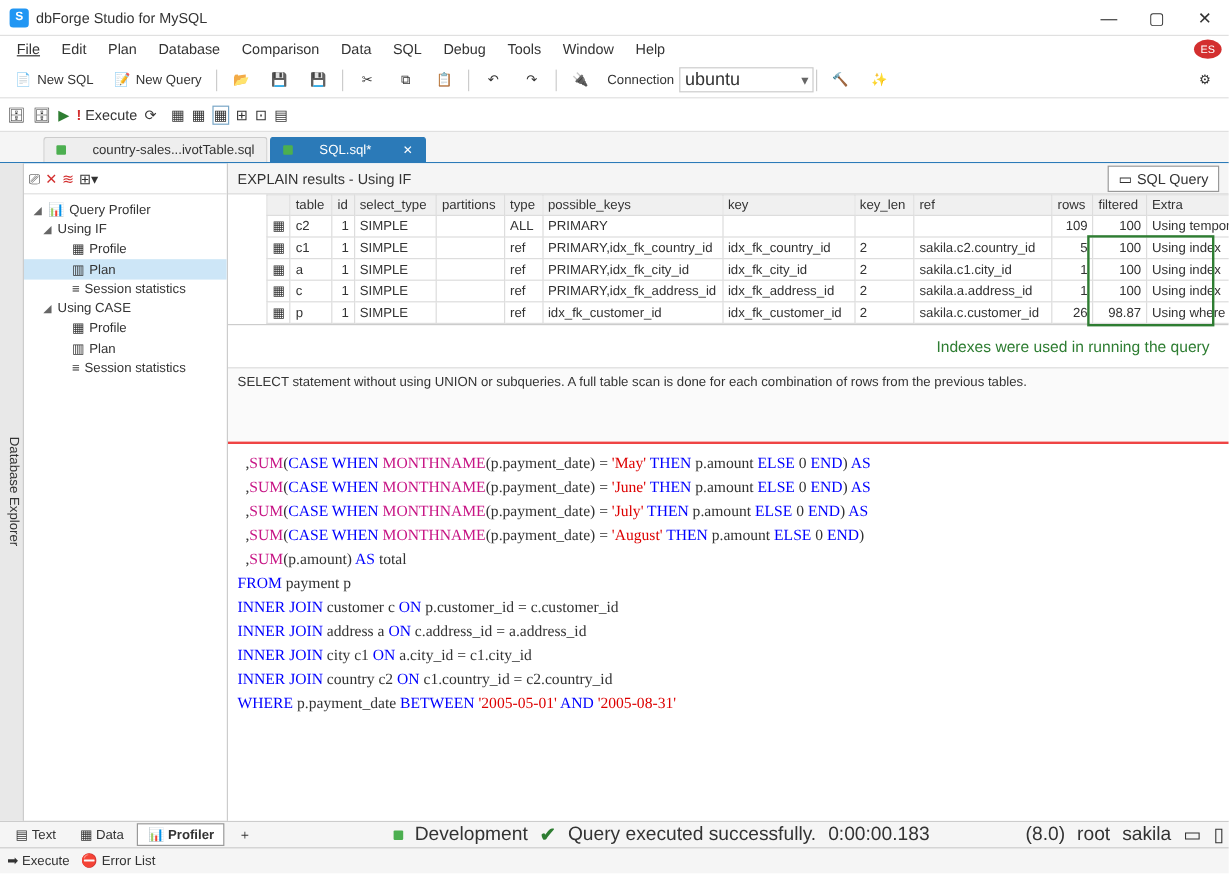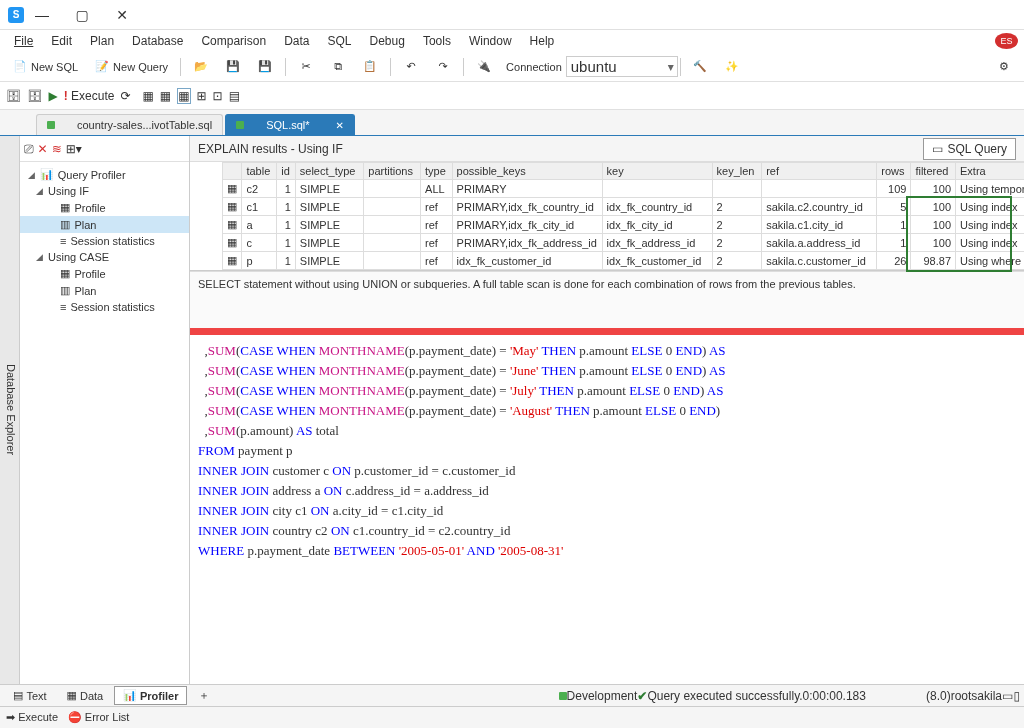--- a/index.html
+++ b/index.html
@@ -38,39 +38,40 @@
 .explain-header { height: 26px; display: flex; align-items: center; padding: 0 8px; background: #f5f5f5; border-bottom: 1px solid #ddd; font-size: 12px; }
 .explain-header .sql-query-btn { margin-left: auto; border: 1px solid #999; padding: 3px 8px; background: #fff; cursor: pointer; display: flex; align-items: center; gap: 4px; }
 .grid { border-bottom: 1px solid #ccc; }
 .grid table { width: 100%; border-collapse: collapse; font-size: 11px; margin-left: 32px; }
 .grid th, .grid td { border: 1px solid #ddd; padding: 2px 4px; text-align: left; white-space: nowrap; overflow: hidden; }
 .grid th { background: #f0f0f0; font-weight: normal; }
 .grid .row-icon-cell { width: 18px; text-align: center; }
 .grid td.num { text-align: right; }
 .highlight-box { position: absolute; border: 2px solid #2e7d32; pointer-events: none; }
 .caption { color: #2e7d32; font-size: 13px; }
-.desc-band { padding: 6px 8px; background: #fafafa; border-top: 1px solid #ddd; border-bottom: 7px solid #ef4444; font-size: 11px; min-height: 64px; }
+.desc-band { padding: 6px 8px; background: #fafafa; border-top: 1px solid #ddd; border-bottom: 2px solid #ef4444; font-size: 11px; min-height: 64px; }
 .editor { flex: 1; overflow: auto; background: #fff; padding: 6px 8px; font-family: Liberation Serif, serif; font-size: 13px; line-height: 20px; position: relative; white-space: pre; }
 .bottom-tabs { height: 22px; display: flex; align-items: center; border-top: 1px solid #ccc; background: #f5f5f5; padding: 0 4px; gap: 2px; }
 .bottom-tabs .btab { padding: 2px 8px; font-size: 11px; cursor: pointer; border: 1px solid transparent; display: flex; align-items: center; gap: 3px; }
 .bottom-tabs .btab.active { border: 1px solid #999; background: #fff; }
-.status-right { margin-left: auto; display: flex; align-items: center; font-size: 12px; }
+.status-right { margin-left: auto; display: flex; align-items: center; gap: 10px; font-size: 16px; }
 .status-dot { width: 8px; height: 8px; background: #4caf50; border-radius: 1px; }
 .statusbar { height: 22px; display: flex; align-items: center; border-top: 1px solid #ccc; background: #f5f5f5; padding: 0 6px; gap: 10px; font-size: 11px; }
 .kw { color: #0000ff; }
 .fn { color: #c71585; }
 .str { color: #d00; }
 .green-check { color: #2e7d32; font-weight: bold; }
 .underline-accel { text-decoration: underline; }
 </style>
 </head>
 <body>
 
 <div class="titlebar">
   <div class="app-icon">S</div>
+  <div class="title">dbForge Studio for MySQL</div>
   <div class="win-controls">
     <div class="win-btn">—</div>
     <div class="win-btn">▢</div>
     <div class="win-btn">✕</div>
   </div>
 </div>
 
 <div class="menubar">
   <div class="menu-item"><span class="underline-accel">File</span></div>
   <div class="menu-item"><span>Edit</span></div>
@@ -323,20 +324,23 @@
               <td>2</td>
     <td>sakila.c.customer_id</td>
               <td class="num">26</td>
               <td class="num">98.87</td>
               <td>Using where</td>
             </tr>
           </tbody>
       </table>
     </div>
 
+    <div style="padding:10px 16px; text-align:right">
+      <div class="caption" style="display:inline-block;text-align:left;max-width:260px">Indexes were used in running the query</div>
+    </div>
 
     <div class="desc-band">SELECT statement without using UNION or subqueries. A full table scan is done for each combination of rows from the previous tables.</div>
 
     <div class="editor" id="editor"><div>  ,<span class="fn">SUM</span>(<span class="kw">CASE WHEN</span><span class="fn"> MONTHNAME</span>(p.payment_date) = <span class="str">'May'</span><span class="kw"> THEN</span> p.amount <span class="kw">ELSE</span> 0 <span class="kw">END</span>) <span class="kw">AS</span> </div><div>  ,<span class="fn">SUM</span>(<span class="kw">CASE WHEN</span><span class="fn"> MONTHNAME</span>(p.payment_date) = <span class="str">'June'</span><span class="kw"> THEN</span> p.amount <span class="kw">ELSE</span> 0 <span class="kw">END</span>) <span class="kw">AS</span></div><div>  ,<span class="fn">SUM</span>(<span class="kw">CASE WHEN</span><span class="fn"> MONTHNAME</span>(p.payment_date) = <span class="str">'July'</span><span class="kw"> THEN</span> p.amount <span class="kw">ELSE</span> 0 <span class="kw">END</span>) <span class="kw">AS</span></div><div>  ,<span class="fn">SUM</span>(<span class="kw">CASE WHEN</span><span class="fn"> MONTHNAME</span>(p.payment_date) = <span class="str">'August'</span><span class="kw"> THEN</span> p.amount <span class="kw">ELSE</span> 0 <span class="kw">END</span>)<span class="kw"></span></div><div>  ,<span class="fn">SUM</span>(p.amount) <span class="kw">AS</span> total</div><div><span class="kw">FROM</span> payment p</div><div><span class="kw">INNER JOIN</span> customer c <span class="kw">ON</span> p.customer_id = c.customer_id</div><div><span class="kw">INNER JOIN</span> address a <span class="kw">ON</span> c.address_id = a.address_id</div><div><span class="kw">INNER JOIN</span> city c1 <span class="kw">ON</span> a.city_id = c1.city_id</div><div><span class="kw">INNER JOIN</span> country c2 <span class="kw">ON</span> c1.country_id = c2.country_id</div><div><span class="kw">WHERE</span> p.payment_date <span class="kw">BETWEEN</span><span class="str"> '2005-05-01'</span><span class="kw"> AND</span><span class="str"> '2005-08-31'</span></div></div>
   </div>
 </div>
 
 <div class="highlight-box" style="left:906px; top:196px; width:106px; height:76px;"></div>
 
 <div class="bottom-tabs">

